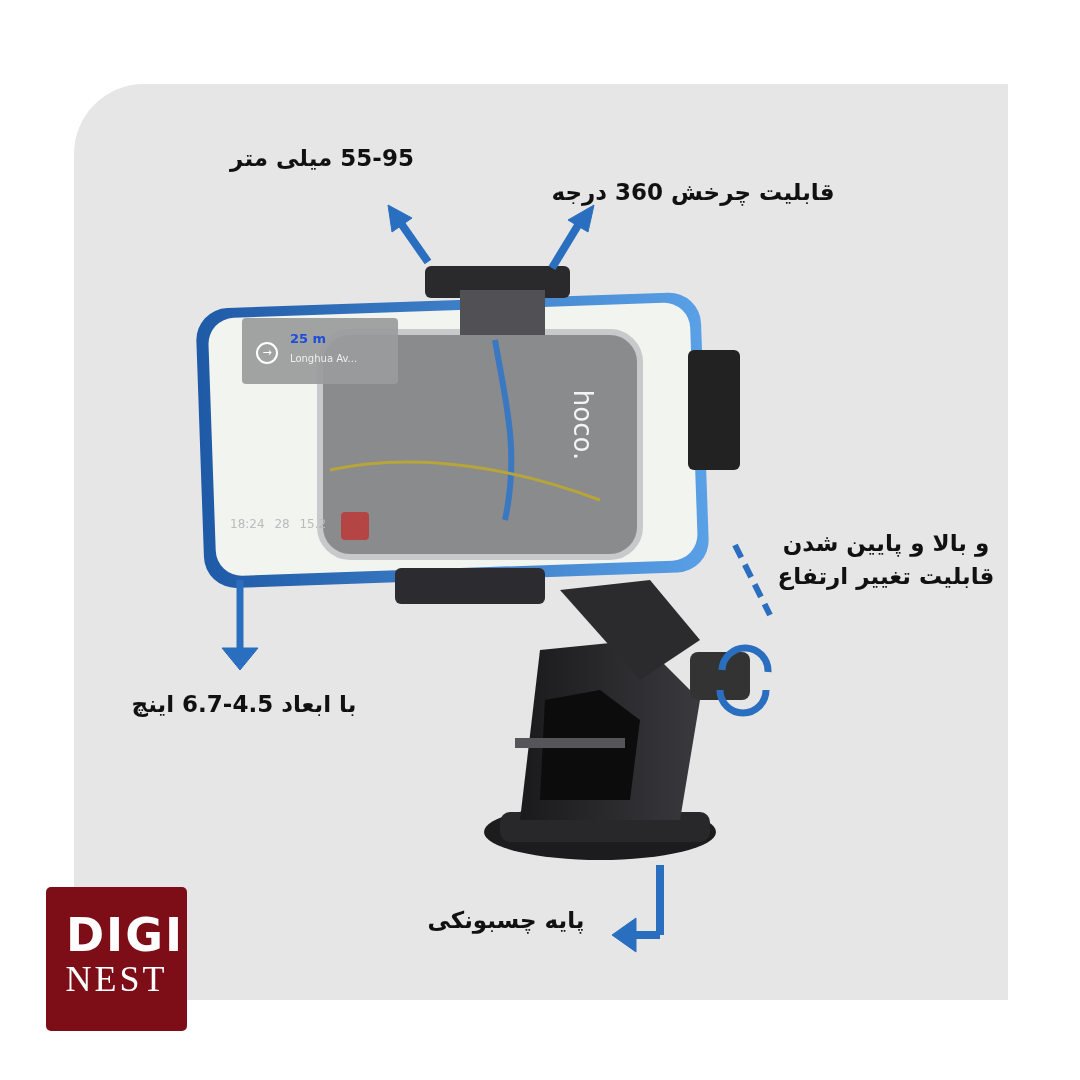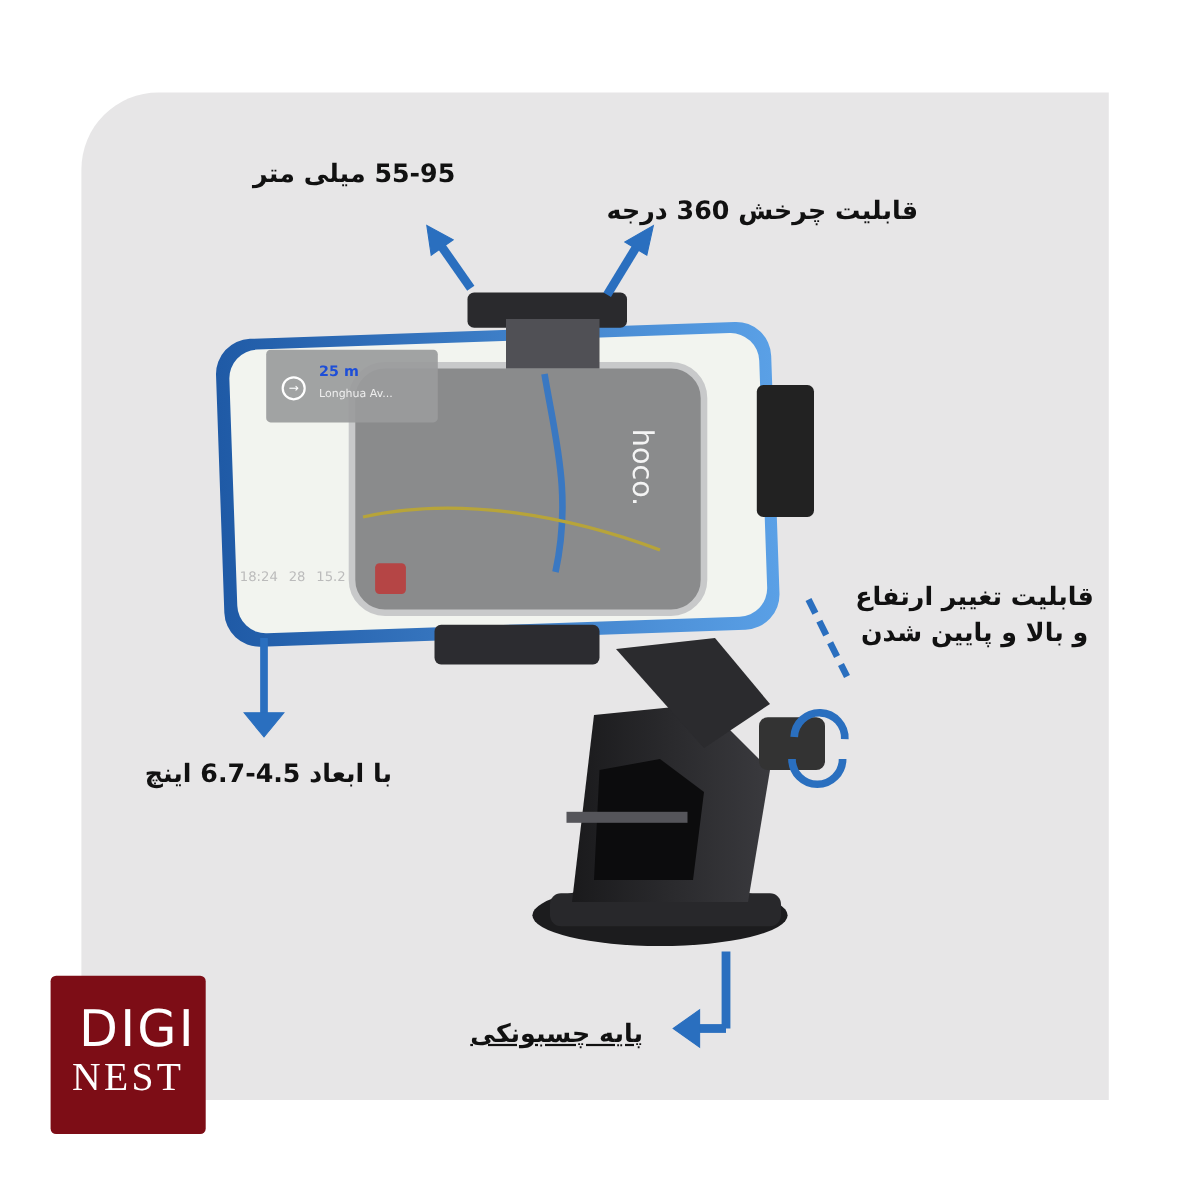--- a/index.html
+++ b/index.html
@@ -1,28 +1,28 @@
 <!DOCTYPE html>
 <html><head>
 <meta charset="utf-8">
 <style>
   html, body { margin:0; padding:0; }
   body { width:1080px; height:1080px; background:#ffffff; position:relative; overflow:hidden; font-family:"DejaVu Sans", sans-serif; }
   .panel { position:absolute; left:74px; top:84px; width:934px; height:916px; background:#e7e6e7; border-radius:70px 0 0 0; }
   .label { position:absolute; color:#111; font-weight:bold; font-size:23px; line-height:33px; direction:rtl; text-align:center; white-space:nowrap; }
   .logo { position:absolute; left:46px; top:887px; width:141px; height:144px; background:#7d0d16; border-radius:5px; color:#fff; text-align:center; }
-  .logo .digi { font-family:"DejaVu Sans", sans-serif; font-size:46px; letter-spacing:2px; margin-top:24px; line-height:48px; font-weight:400;padding-left:17px; }
+  .logo .digi { font-family:"DejaVu Sans", sans-serif; font-size:46px; letter-spacing:2px; margin-top:24px; line-height:48px; font-weight:700;padding-left:17px; }
   .logo .nest { font-family:Liberation Serif, serif; font-size:36px; letter-spacing:3px; line-height:32px; margin-top:4px; }
   svg { position:absolute; left:0; top:0; }
   .hoco { position:absolute; left:548px; top:410px; color:#f4f4f4; font-size:26px; transform:rotate(90deg); font-family:"DejaVu Sans", sans-serif; }
   .nav-card { position:absolute; left:242px; top:318px; width:156px; height:66px; background:#9a9b9c; opacity:.92; border-radius:4px; }
   .nav-dist { position:absolute; left:290px; top:331px; color:#1d4ed8; font-weight:bold; font-size:13px; }
   .nav-street { position:absolute; left:290px; top:353px; color:#eee; font-size:10px; }
   .nav-arrow { position:absolute; left:256px; top:342px; width:18px; height:18px; border:2px solid #fff; border-radius:50%; color:#fff; font-size:11px; line-height:18px; text-align:center; }
-  .trip { position:absolute; left:218px; top:517px; color:#bbb; font-size:12px; word-spacing:6px; }
+  .trip { position:absolute; left:230px; top:517px; color:#bbb; font-size:12px; word-spacing:6px; }
 </style>
 </head>
 <body>
 
 <div class="panel"></div>
 
 <svg width="1080" height="1080">
   <defs>
     <linearGradient id="blk" x1="0" x2="1">
         <stop offset="0" stop-color="#1a1a1c"></stop>
@@ -80,26 +80,26 @@
 <div class="trip">18:24  28  15.2</div>
 <div class="hoco">hoco.</div>
 
 <div class="label" style="left:222px;top:142px;width:200px;">
   <div>55-95 میلی متر</div>
 </div>
 <div class="label" style="left:548px;top:176px;width:290px;">
   <div>قابلیت چرخش 360 درجه</div>
 </div>
 <div class="label" style="left:776px;top:527px;width:220px;">
+  <div>و بالا و پایین شدن</div>
   <div>قابلیت تغییر ارتفاع</div>
-  <div>و بالا و پایین شدن</div>
 </div>
 <div class="label" style="left:86px;top:688px;width:316px;">
   <div>با ابعاد 4.5-6.7 اینچ</div>
 </div>
-<div class="label" style="left:426px;top:924px;width:160px;text-decoration:underline;">
+<div class="label" style="left:426px;top:904px;width:160px;">
   <div>پایه چسبونکی</div>
 </div>
 
 <div class="logo">
   <div class="digi">DIGI</div>
   <div class="nest">NEST</div>
 </div>
 
 </body></html>

